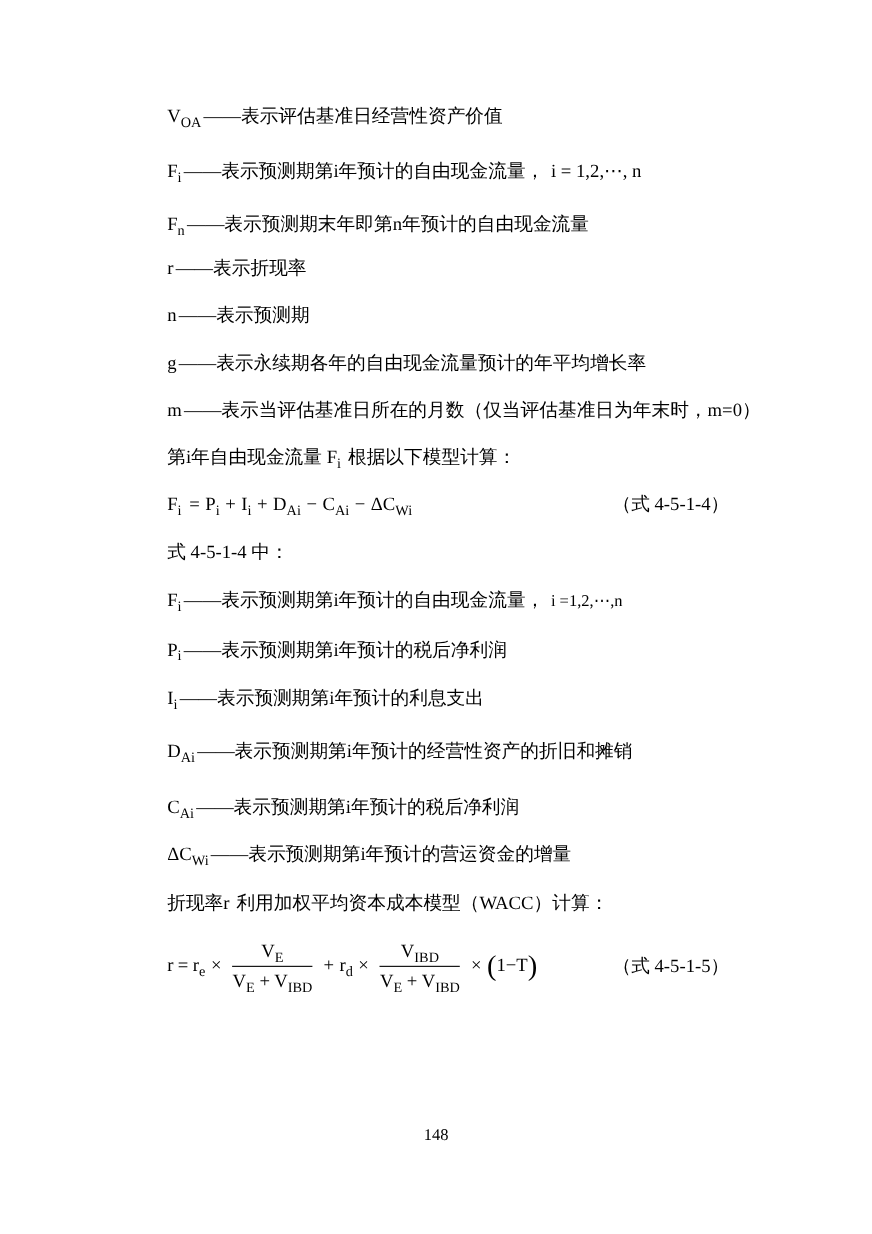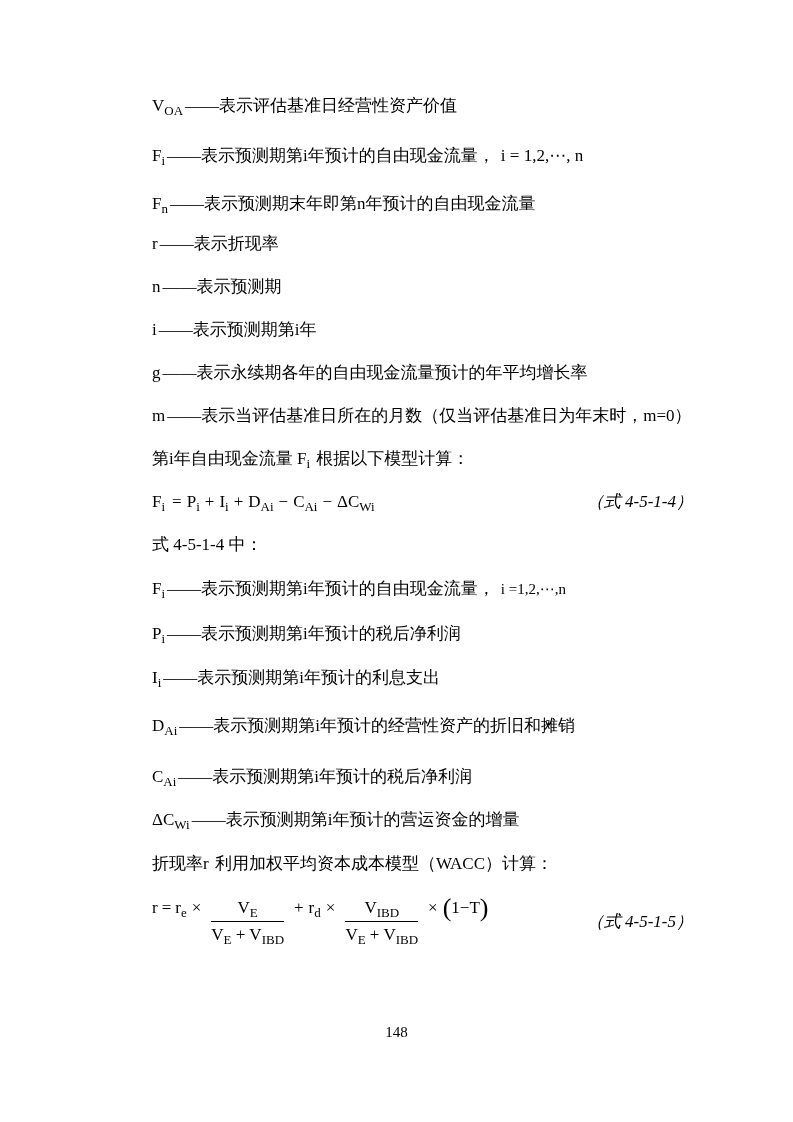--- a/index.html
+++ b/index.html
@@ -35,24 +35,24 @@
   .g46 { margin-bottom: 26px; }
   .g48 { margin-bottom: 28px; }
   .g50 { margin-bottom: 30px; }
   .g52 { margin-bottom: 31px; }
   .g0  { margin-bottom: 0; }
   .eq-row {
     display: flex;
     justify-content: space-between;
     align-items: center;
   }
-  .eq-label { flex: 0 0 auto; font-style: italic; }
+  .eq-label { margin-right: 30px; flex: 0 0 auto; }
   .op { margin: 0 5px; }
   .sp { margin-right: 4px; }
-  .formula { display: inline-flex; }
+  .formula { display: inline-flex; align-items: center; }
   .wacc-row {
     display: flex;
     justify-content: space-between;
     align-items: center;
     margin-top: 18px;
     height: 58px;
     font-size: 17px;
     white-space: nowrap;
   }
   .frac {
@@ -80,21 +80,20 @@
   <p class="row g50"><span class="sym"><span>V</span><sub>OA</sub></span><span>——表示评估基准日经营性资产价值</span></p>
 
   <p class="row g48"><span class="sym"><span>F</span><sub>i</sub></span><span>——表示预测期第i年预计的自由现金流量，</span><span class="tail">i = 1,2,⋯, n</span></p>
 
   <p class="row g40"><span class="sym"><span>F</span><sub>n</sub></span><span>——表示预测期末年即第n年预计的自由现金流量</span></p>
 
   <p class="row g43"><span class="sym"><span>r</span><sub></sub></span><span>——表示折现率</span></p>
 
   <p class="row g43"><span class="sym"><span>n</span><sub></sub></span><span>——表示预测期</span></p>
 
-  <p class="row g43"><span class="sym"><span>i</span><sub></sub></span><span>——表示预测期第i年</span></p>
 
   <p class="row g43"><span class="sym"><span>g</span><sub></sub></span><span>——表示永续期各年的自由现金流量预计的年平均增长率</span></p>
 
   <p class="row g43"><span class="sym"><span>m</span><sub></sub></span><span>——表示当评估基准日所在的月数（仅当评估基准日为年末时，m=0）</span></p>
 
   <p class="row g43"><span>第i年自由现金流量 </span><span class="sym"><span>F</span><sub>i</sub></span><span> 根据以下模型计算：</span></p>
 
 
   <div class="row g43 eq-row">
     <span class="formula">

